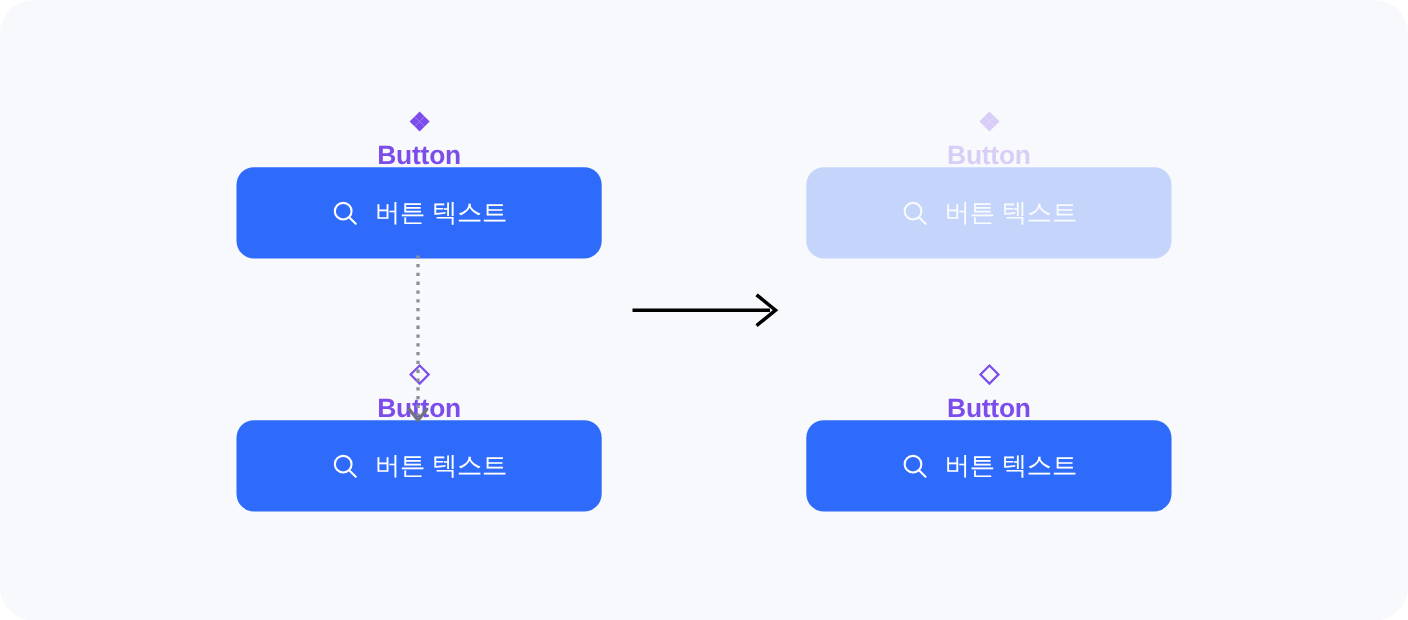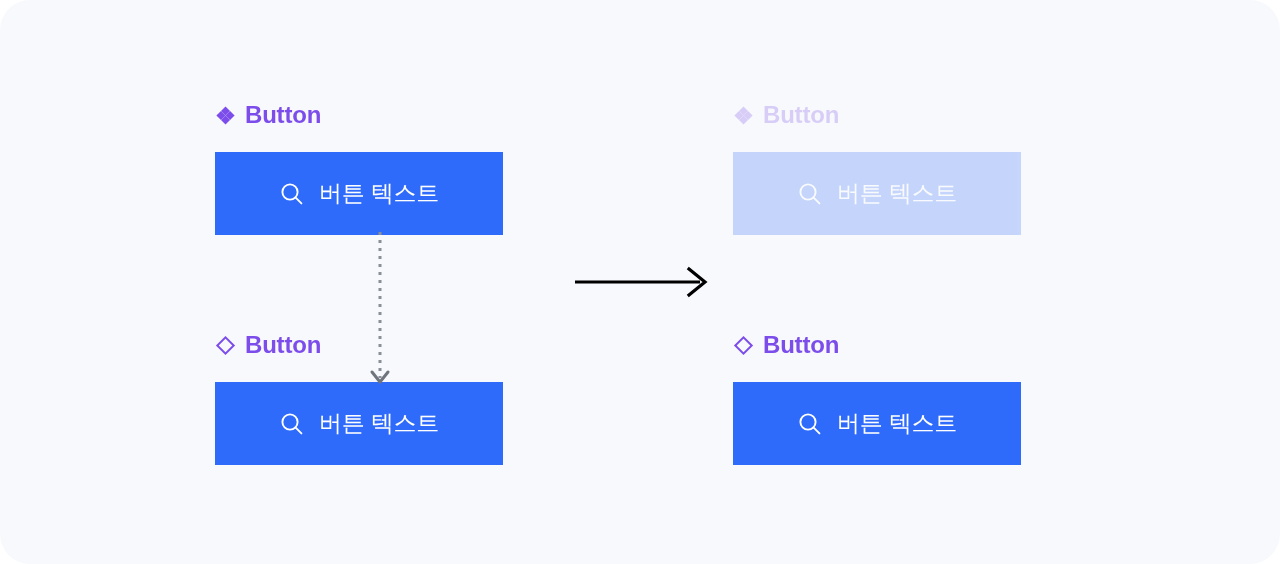--- a/index.html
+++ b/index.html
@@ -40,42 +40,43 @@
   .cell.faded { opacity: 0.25; }
 
   
   .layer-label {
     display: flex;
     align-items: center;
     gap: 9px;
     height: 30px;
     margin-bottom: 22px;
     user-select: none;
+    flex-direction: column;
   }
   .layer-icon {
     width: 21px;
     height: 21px;
     display: block;
     flex: 0 0 auto;
   }
   .layer-name {
     font-size: 24px;
     font-weight: 700;
     color: #7c4deb;
     letter-spacing: -0.2px;
     line-height: 1;
     white-space: nowrap;
   }
 
   
   .btn {
-    width: 288px;
+    width: 332px;
     height: 83px;
     border: none;
-    border-radius: 0;
+    border-radius: 16px;
     background: #2f6bfb;
     color: #ffffff;
     display: flex;
     align-items: center;
     justify-content: center;
     gap: 14px;
     padding: 0;
     cursor: pointer;
     font-family: inherit;
   }

